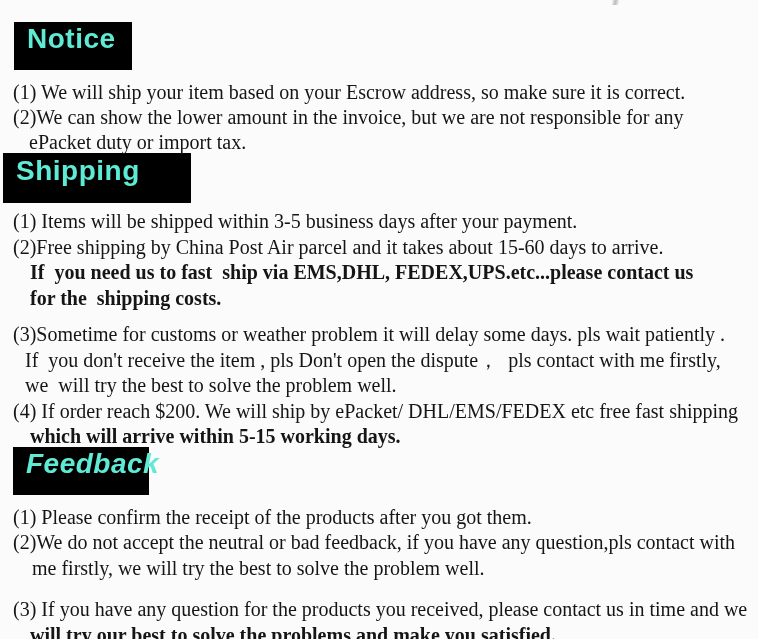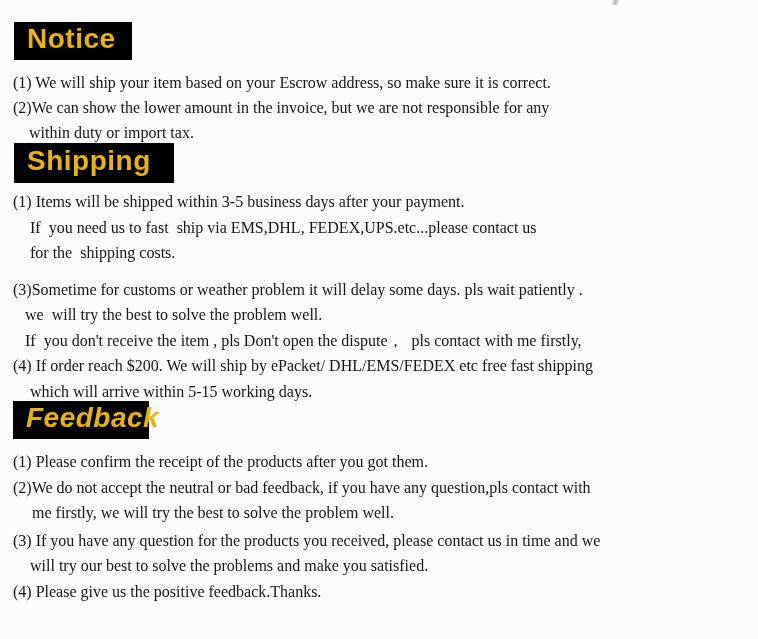--- a/index.html
+++ b/index.html
@@ -9,76 +9,77 @@
     color: #151515;
     font-family: "Liberation Serif", serif;
     overflow: hidden;
     position: relative;
   }
   .section { display: block; }
   .hdr {
     display: block;
     box-sizing: border-box;
     background: #000000;
-    color: #eab308;
+    color: #5eead4;
     font-family: "Liberation Sans", sans-serif;
     font-weight: bold;
     font-size: 28px;
     line-height: 31px;
-    padding: 1px 0 6px 13px;
+    padding: 1px 0 16px 13px;
     letter-spacing: 0.5px;
   }
   .hdr-notice   { width: 118px; margin: 22px 0 10px 14px; }
-  .hdr-shipping { width: 160px; margin: -2px 0 6px 14px; line-height: 33px; }
+  .hdr-shipping { width: 188px; margin: -2px 0 6px 3px; line-height: 33px; }
   .hdr-feedback { width: 136px; margin: -3px 0 10px 13px; font-style: italic; }
   .lines { display: block; }
   .line {
-    font-size: 16px;
+    font-size: 20px;
     line-height: 25.5px;
     margin-left: 13px;
     white-space: pre;
   }
   .sec-notice .line { line-height: 25px; }
   .ind-a { padding-left: 12px; }
   .ind-b { padding-left: 16px; }
-  .ind-c { padding-left: 17px; }
+  .ind-c { padding-left: 17px; font-weight: bold; }
   .ind-d { padding-left: 19px; }
   .gap-top-a { margin-top: 11px; }
-  .gap-top-b { margin-top: 2px; }
+  .gap-top-b { margin-top: 16px; }
   .stray {
     position: absolute;
     left: 598px; top: 0;
     width: 34px; height: 5px;
     background: linear-gradient(100deg, rgba(255,255,255,0) 40%, #c9c9c9 48%, #bdbdbd 52%, rgba(255,255,255,0) 62%);
     pointer-events: none;
   }
 </style>
 </head>
 <body>
 
 <div class="stray"></div>
 
 <div class="section sec-notice">
   <div class="hdr hdr-notice">Notice</div>
   <div class="lines">
     <div class="line">(1) We will ship your item based on your Escrow address, so make sure it is correct.</div>
     <div class="line">(2)We can show the lower amount in the invoice, but we are not responsible for any</div>
-    <div class="line ind-b">within duty or import tax.</div>
+    <div class="line ind-b">ePacket duty or import tax.</div>
   </div>
 </div>
 
 <div class="section sec-shipping">
   <div class="hdr hdr-shipping">Shipping</div>
   <div class="lines">
     <div class="line">(1) Items will be shipped within 3-5 business days after your payment.</div>
+    <div class="line">(2)Free shipping by China Post Air parcel and it takes about 15-60 days to arrive.</div>
     <div class="line ind-c">If  you need us to fast  ship via EMS,DHL, FEDEX,UPS.etc...please contact us</div>
     <div class="line ind-c">for the  shipping costs.</div>
     <div class="line gap-top-a">(3)Sometime for customs or weather problem it will delay some days. pls wait patiently .</div>
+    <div class="line ind-a">If  you don't receive the item , pls Don't open the dispute，  pls contact with me firstly,</div>
     <div class="line ind-a">we  will try the best to solve the problem well.</div>
-    <div class="line ind-a">If  you don't receive the item , pls Don't open the dispute，  pls contact with me firstly,</div>
     <div class="line">(4) If order reach $200. We will ship by ePacket/ DHL/EMS/FEDEX etc free fast shipping</div>
     <div class="line ind-c">which will arrive within 5-15 working days.</div>
   </div>
 </div>
 
 <div class="section sec-feedback">
   <div class="hdr hdr-feedback">Feedback</div>
   <div class="lines">
     <div class="line">(1) Please confirm the receipt of the products after you got them.</div>
     <div class="line">(2)We do not accept the neutral or bad feedback, if you have any question,pls contact with</div>

